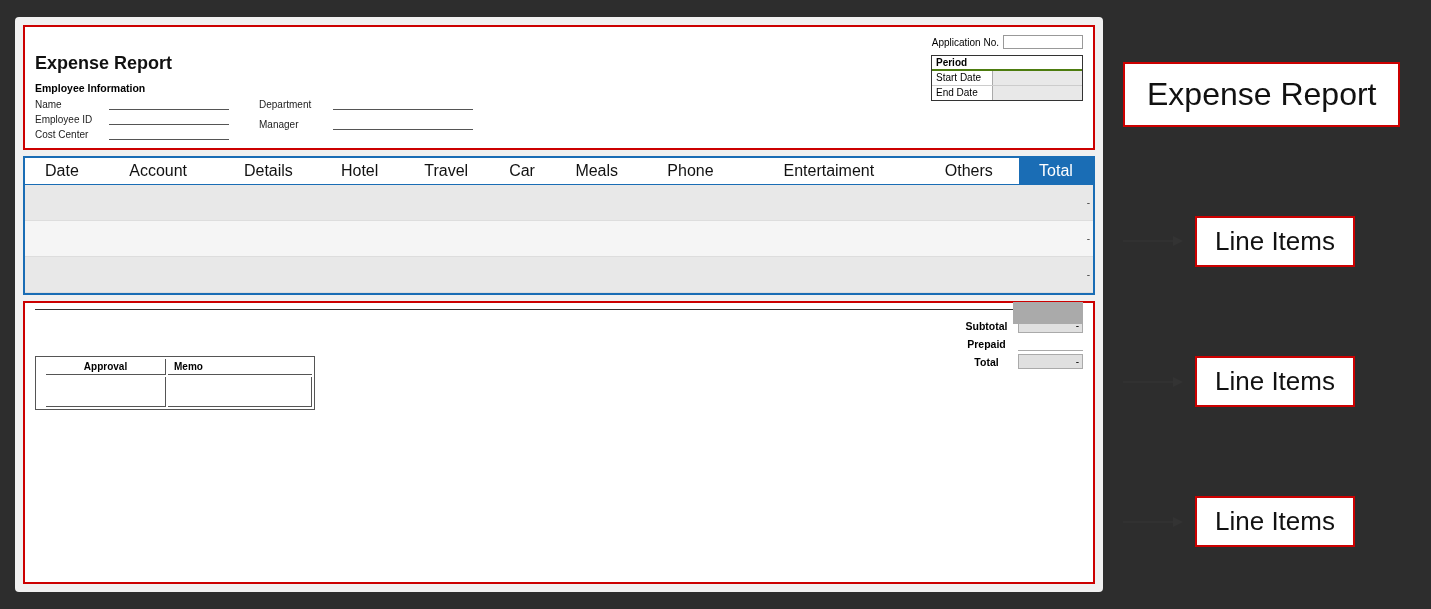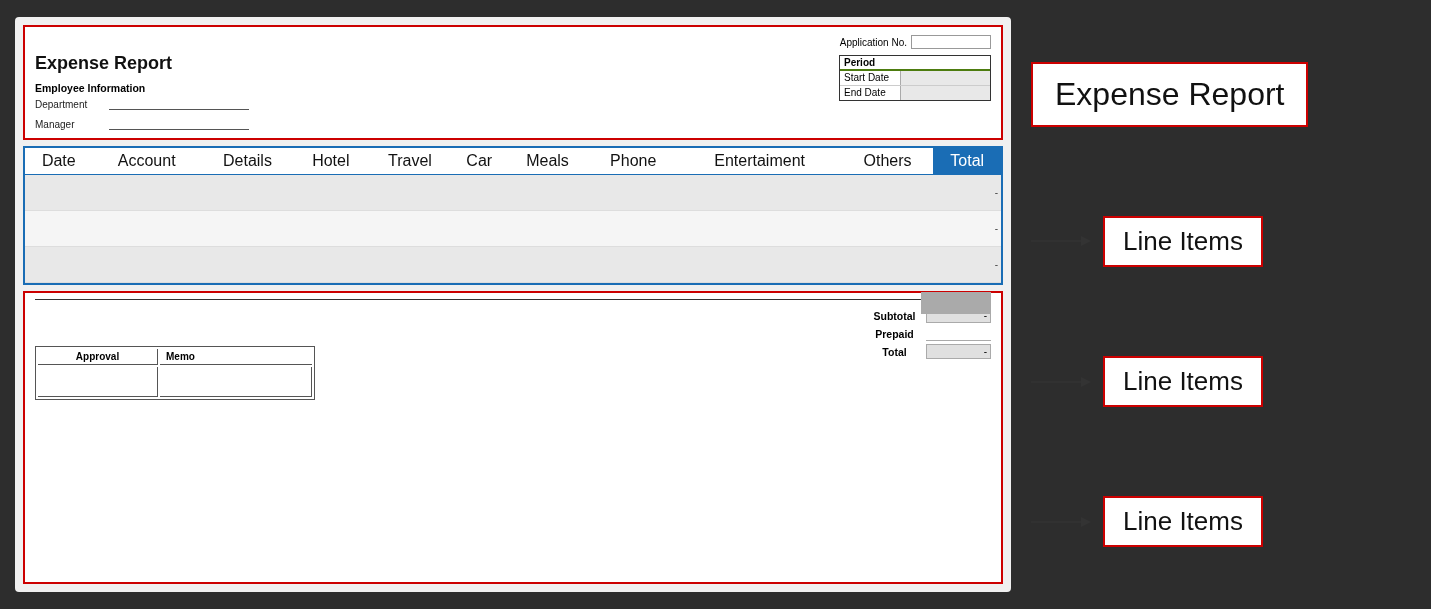--- a/index.html
+++ b/index.html
@@ -14,21 +14,21 @@
       align-items: center;
       padding: 10px 15px;
       gap: 0;
     }
 
     
     .form-panel {
       background: #f0f0f0;
       border-radius: 4px;
       padding: 8px;
-      width: 996px;
+      width: 1088px;
       min-height: 575px;
       display: flex;
       flex-direction: column;
       gap: 6px;
     }
 
     
     .header-section {
       border: 2px solid #cc0000;
       background: white;
@@ -212,20 +212,21 @@
     .prepaid-row .summary-value {
       background: white;
       border: none;
       border-bottom: 1px solid #aaa;
     }
 
     .approval-table {
       border: 1px solid #555;
       width: 280px;
       margin-top: 10px;
+      padding-left: 8px;
     }
 
     .approval-table th {
       border-right: 1px solid #555;
       padding: 2px 6px;
       font-size: 10px;
       font-weight: bold;
       border-bottom: 1px solid #555;
       width: 120px;
     }
@@ -316,20 +317,34 @@
 
   <div class="header-section">
     <div class="app-no-row">
       <span>Application No.</span>
       <div class="app-no-input"></div>
     </div>
     <div class="report-title">Expense Report</div>
     <div class="employee-info-label">Employee Information</div>
 
     <div style="display: flex; gap: 30px; width: 65%;">
+      <div style="display: flex; flex-direction: column; gap: 3px;">
+        <div class="field-row">
+          <span class="field-label">Name</span>
+          <div class="field-line" style="min-width: 120px;"></div>
+        </div>
+        <div class="field-row">
+          <span class="field-label">Employee ID</span>
+          <div class="field-line" style="min-width: 120px;"></div>
+        </div>
+        <div class="field-row">
+          <span class="field-label">Cost Center</span>
+          <div class="field-line" style="min-width: 120px;"></div>
+        </div>
+      </div>
       <div style="display: flex; flex-direction: column; gap: 8px;">
         <div class="field-row">
           <span class="field-label">Department</span>
           <div class="field-line" style="min-width: 140px;"></div>
         </div>
         <div class="field-row">
           <span class="field-label">Manager</span>
           <div class="field-line" style="min-width: 140px;"></div>
         </div>
       </div>

